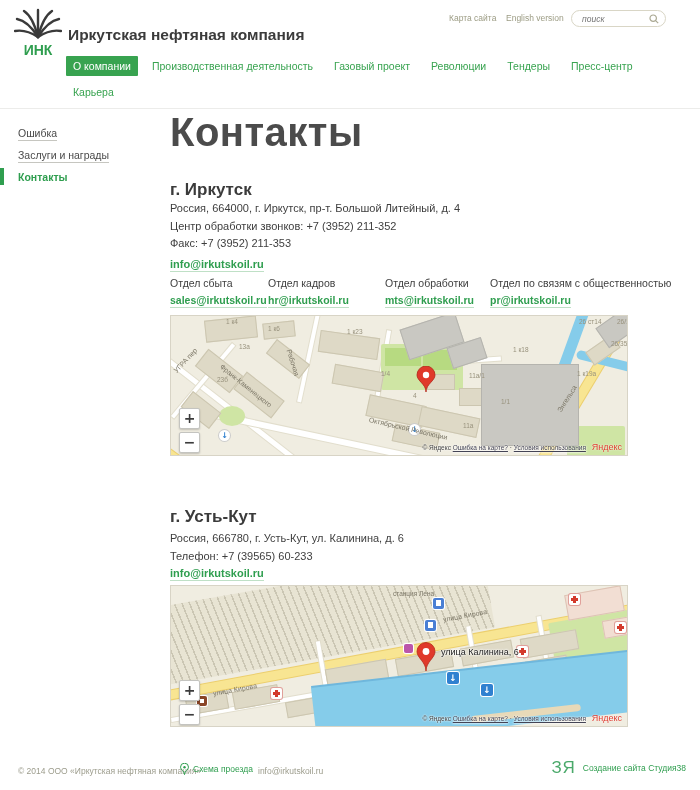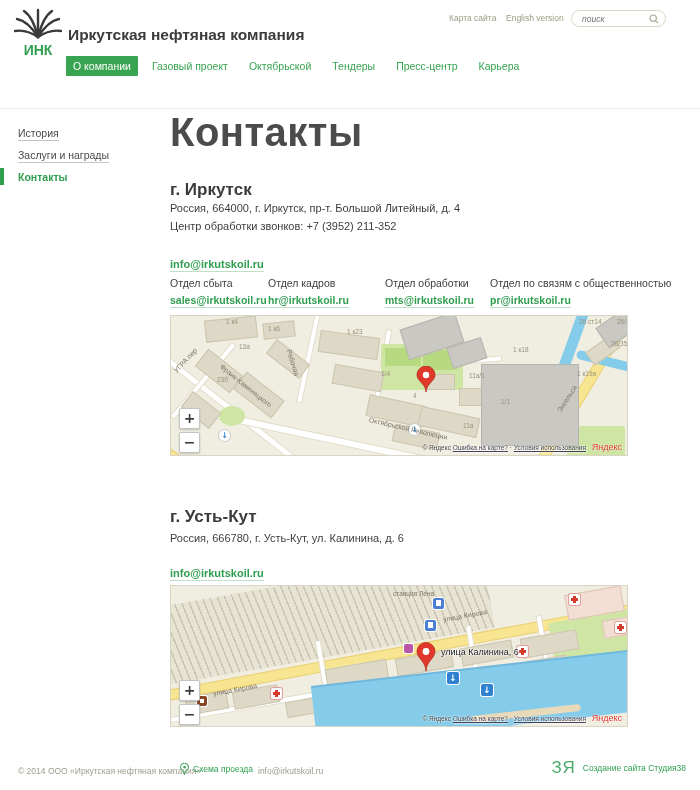--- a/index.html
+++ b/index.html
@@ -90,39 +90,41 @@
   <div class="abs search-pill" style="left:571px;top:10px;">
     <input type="text" placeholder="поиск" style="">
     <svg class="abs" style="right:6px;top:3px;" width="10" height="10" viewBox="0 0 10 10">
       <circle cx="4.2" cy="4.2" r="3.2" fill="none" stroke="#aaa892" stroke-width="1.2"></circle>
       <line x1="6.6" y1="6.6" x2="9.2" y2="9.2" stroke="#aaa892" stroke-width="1.2"></line>
     </svg>
   </div>
 
   <div class="abs nav">
     <div class="nav-item active">О компании</div>
+    <div class="nav-item">Производственная деятельность</div>
     <div class="nav-item">Газовый проект</div>
-    <div class="nav-item">Октябрьской</div>
+    <div class="nav-item">Революции</div>
     <div class="nav-item">Тендеры</div>
     <div class="nav-item">Пресс-центр</div>
     <div class="nav-item">Карьера</div>
   </div>
   <div class="abs divider"></div>
 
-  <div class="abs side-item" style="top:127px;"><span>История</span></div>
+  <div class="abs side-item" style="top:127px;"><span>Ошибка</span></div>
   <div class="abs side-item" style="top:149px;"><span>Заслуги и награды</span></div>
   <div class="abs side-bar"></div>
   <div class="abs side-item active" style="top:171px;"><span>Контакты</span></div>
 
   <div class="abs h1">Контакты</div>
 
   <div class="abs h2" style="left:170px;top:180px;">г. Иркутск</div>
   <div class="abs addr" style="left:170px;top:200px;">
     <div>Россия, 664000, г. Иркутск, пр-т. Большой Литейный, д. 4</div>
     <div>Центр обработки звонков: +7 (3952) 211-352</div>
+    <div>Факс: +7 (3952) 211-353</div>
   </div>
   <div class="abs email" style="left:170px;top:258px;">info@irkutskoil.ru</div>
 
   <div class="abs" style="left:170px;top:277px;width:510px;">
     <div class="abs" style="left:0;top:0;">
       <div class="dept-label">Отдел сбыта</div>
       <div class="dept-email">sales@irkutskoil.ru</div>
     </div>
     <div class="abs" style="left:98px;top:0;">
       <div class="dept-label">Отдел кадров</div>
@@ -215,20 +217,21 @@
       <span class="lnk">Ошибка на карте?</span>
       <span>·</span>
       <span class="lnk">Условия использования</span>
       <span class="ya-logo">Яндекс</span>
     </div>
   </div>
 
   <div class="abs h2" style="left:170px;top:507px;">г. Усть-Кут</div>
   <div class="abs addr" style="left:170px;top:530px;">
     <div>Россия, 666780, г. Усть-Кут, ул. Калинина, д. 6</div>
+    <div>Телефон: +7 (39565) 60-233</div>
   </div>
   <div class="abs email" style="left:170px;top:567px;">info@irkutskoil.ru</div>
 
   <div class="map" style="top:585px;height:142px;">
 
     <div class="s hatch" style="left:-40px;top:-5px;width:360px;height:78px;transform:rotate(-10deg);"></div>
 
     <div class="s road-y" style="left:-20px;top:108px;width:520px;height:9px;transform:rotate(-10.5deg);transform-origin:left center;"></div>
     <div class="s road-w" style="left:150px;top:55px;width:4px;height:60px;transform:rotate(-10deg);"></div>
     <div class="s road-w" style="left:300px;top:40px;width:4px;height:55px;transform:rotate(-10deg);"></div>

